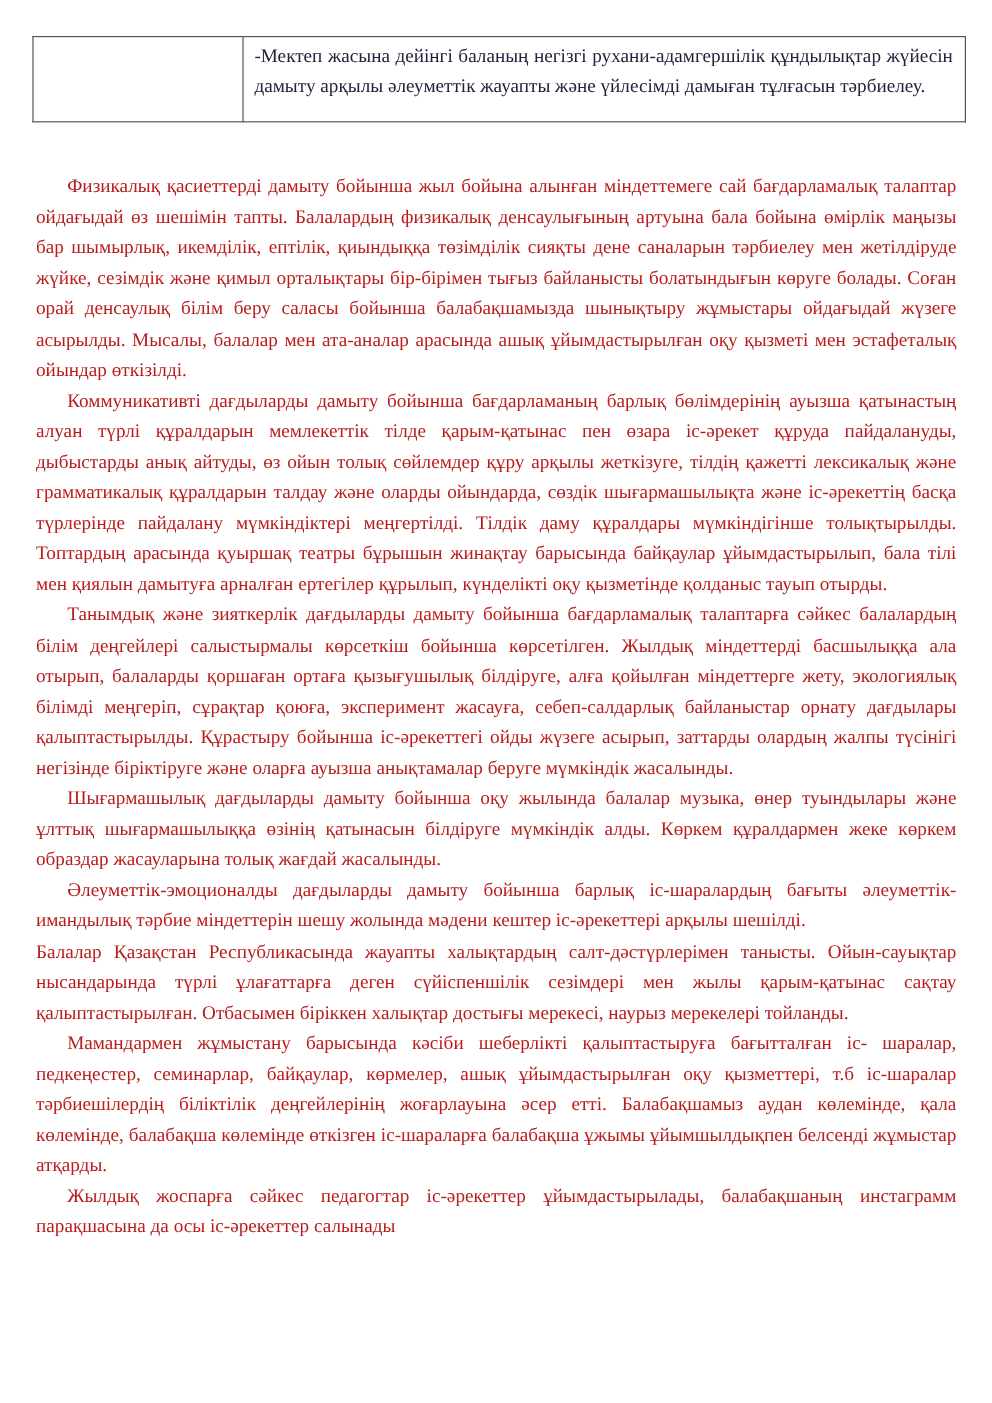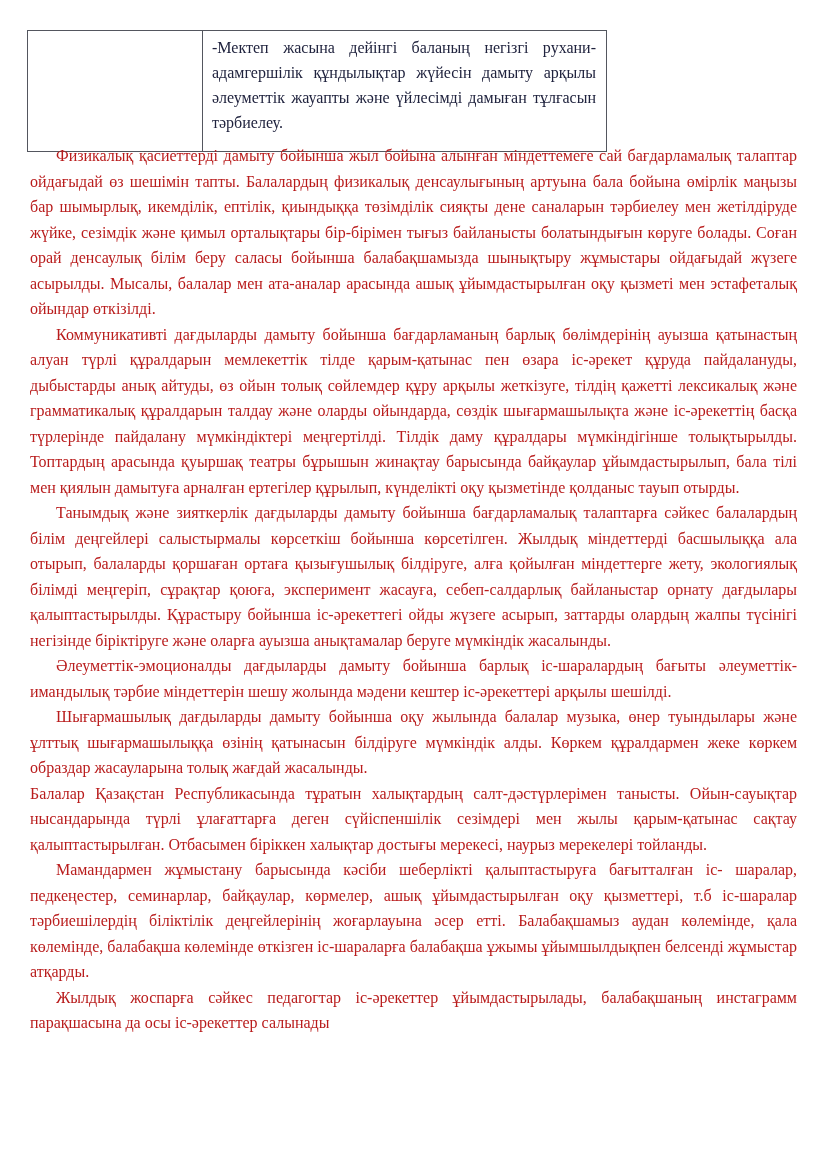--- a/index.html
+++ b/index.html
@@ -25,21 +25,21 @@
     height: 2px;
     background: linear-gradient(90deg,
       #b9cfe6 0%, #4a5480 6%, #7push 0%, #6d7aa9 18%, #3e4872 34%,
       #8aa4c6 52%, #505a8e 68%, #6f7cab 82%, #c7dcee 96%, #eef5fa 100%);
     opacity: 0.85;
   }
   .top-table {
     position: absolute;
     top: 30px;
     left: 27px;
-    width: 580px;
+    width: 778px;
     border-collapse: collapse;
     table-layout: fixed;
   }
   .top-table td {
     border: 1.4px solid #53565e;
     vertical-align: top;
   }
   .cell-left {
     width: 172px;
   }
@@ -81,20 +81,20 @@
         <td class="cell-left"></td>
         <td class="cell-right">-Мектеп жасына дейінгі баланың негізгі рухани-адамгершілік құндылықтар жүйесін дамыту арқылы әлеуметтік жауапты және үйлесімді дамыған тұлғасын тәрбиелеу.</td>
       </tr>
     </tbody>
   </table>
 
   <div class="body-text">
     <p class="indent">Физикалық қасиеттерді дамыту бойынша жыл бойына алынған міндеттемеге сай бағдарламалық талаптар ойдағыдай өз шешімін тапты. Балалардың физикалық денсаулығының артуына бала бойына өмірлік маңызы бар шымырлық, икемділік, ептілік, қиындыққа төзімділік сияқты дене саналарын тәрбиелеу мен жетілдіруде жүйке, сезімдік және қимыл орталықтары бір-бірімен тығыз байланысты болатындығын көруге болады. Соған орай денсаулық білім беру саласы бойынша балабақшамызда шынықтыру жұмыстары ойдағыдай жүзеге асырылды. Мысалы, балалар мен ата-аналар арасында ашық ұйымдастырылған оқу қызметі мен эстафеталық ойындар өткізілді.</p>
     <p class="indent">Коммуникативті дағдыларды дамыту бойынша бағдарламаның барлық бөлімдерінің ауызша қатынастың алуан түрлі құралдарын мемлекеттік тілде қарым-қатынас пен өзара іс-әрекет құруда пайдалануды, дыбыстарды анық айтуды, өз ойын толық сөйлемдер құру арқылы жеткізуге, тілдің қажетті лексикалық және грамматикалық құралдарын талдау және оларды ойындарда, сөздік шығармашылықта және іс-әрекеттің басқа түрлерінде пайдалану мүмкіндіктері меңгертілді. Тілдік даму құралдары мүмкіндігінше толықтырылды. Топтардың арасында қуыршақ театры бұрышын жинақтау барысында байқаулар ұйымдастырылып, бала тілі мен қиялын дамытуға арналған ертегілер құрылып, күнделікті оқу қызметінде қолданыс тауып отырды.</p>
     <p class="indent">Танымдық және зияткерлік дағдыларды дамыту бойынша бағдарламалық талаптарға сәйкес балалардың білім деңгейлері салыстырмалы көрсеткіш бойынша көрсетілген. Жылдық міндеттерді басшылыққа ала отырып, балаларды қоршаған ортаға қызығушылық білдіруге, алға қойылған міндеттерге жету, экологиялық білімді меңгеріп, сұрақтар қоюға, эксперимент жасауға, себеп-салдарлық байланыстар орнату дағдылары қалыптастырылды. Құрастыру бойынша іс-әрекеттегі ойды жүзеге асырып, заттарды олардың жалпы түсінігі негізінде біріктіруге және оларға ауызша анықтамалар беруге мүмкіндік жасалынды.</p>
+    <p class="indent">Шығармашылық дағдыларды дамыту бойынша оқу жылында балалар музыка, өнер туындылары және ұлттық шығармашылыққа өзінің қатынасын білдіруге мүмкіндік алды. Көркем құралдармен жеке көркем образдар жасауларына толық жағдай жасалынды.</p>
     <p class="indent">Әлеуметтік-эмоционалды дағдыларды дамыту бойынша барлық іс-шаралардың бағыты әлеуметтік-имандылық тәрбие міндеттерін шешу жолында мәдени кештер іс-әрекеттері арқылы шешілді.</p>
-    <p class="indent">Шығармашылық дағдыларды дамыту бойынша оқу жылында балалар музыка, өнер туындылары және ұлттық шығармашылыққа өзінің қатынасын білдіруге мүмкіндік алды. Көркем құралдармен жеке көркем образдар жасауларына толық жағдай жасалынды.</p>
-    <p>Балалар Қазақстан Республикасында тұратын халықтардың салт-дәстүрлерімен танысты. Ойын-сауықтар нысандарында түрлі ұлағаттарға деген сүйіспеншілік сезімдері мен жылы қарым-қатынас сақтау қалыптастырылған. Отбасымен біріккен халықтар достығы мерекесі, наурыз мерекелері тойланды.</p>
+    <p>Балалар Қазақстан Республикасында жауапты халықтардың салт-дәстүрлерімен танысты. Ойын-сауықтар нысандарында түрлі ұлағаттарға деген сүйіспеншілік сезімдері мен жылы қарым-қатынас сақтау қалыптастырылған. Отбасымен біріккен халықтар достығы мерекесі, наурыз мерекелері тойланды.</p>
     <p class="indent">Мамандармен жұмыстану барысында кәсіби шеберлікті қалыптастыруға бағытталған іс- шаралар, педкеңестер, семинарлар, байқаулар, көрмелер, ашық ұйымдастырылған оқу қызметтері, т.б іс-шаралар тәрбиешілердің біліктілік деңгейлерінің жоғарлауына әсер етті. Балабақшамыз аудан көлемінде, қала көлемінде, балабақша көлемінде өткізген іс-шараларға балабақша ұжымы ұйымшылдықпен белсенді жұмыстар атқарды.</p>
     <p class="indent">Жылдық жоспарға сәйкес педагогтар іс-әрекеттер ұйымдастырылады, балабақшаның инстаграмм парақшасына да осы іс-әрекеттер салынады</p>
   </div>
 
 </div>
 
 </body></html>

